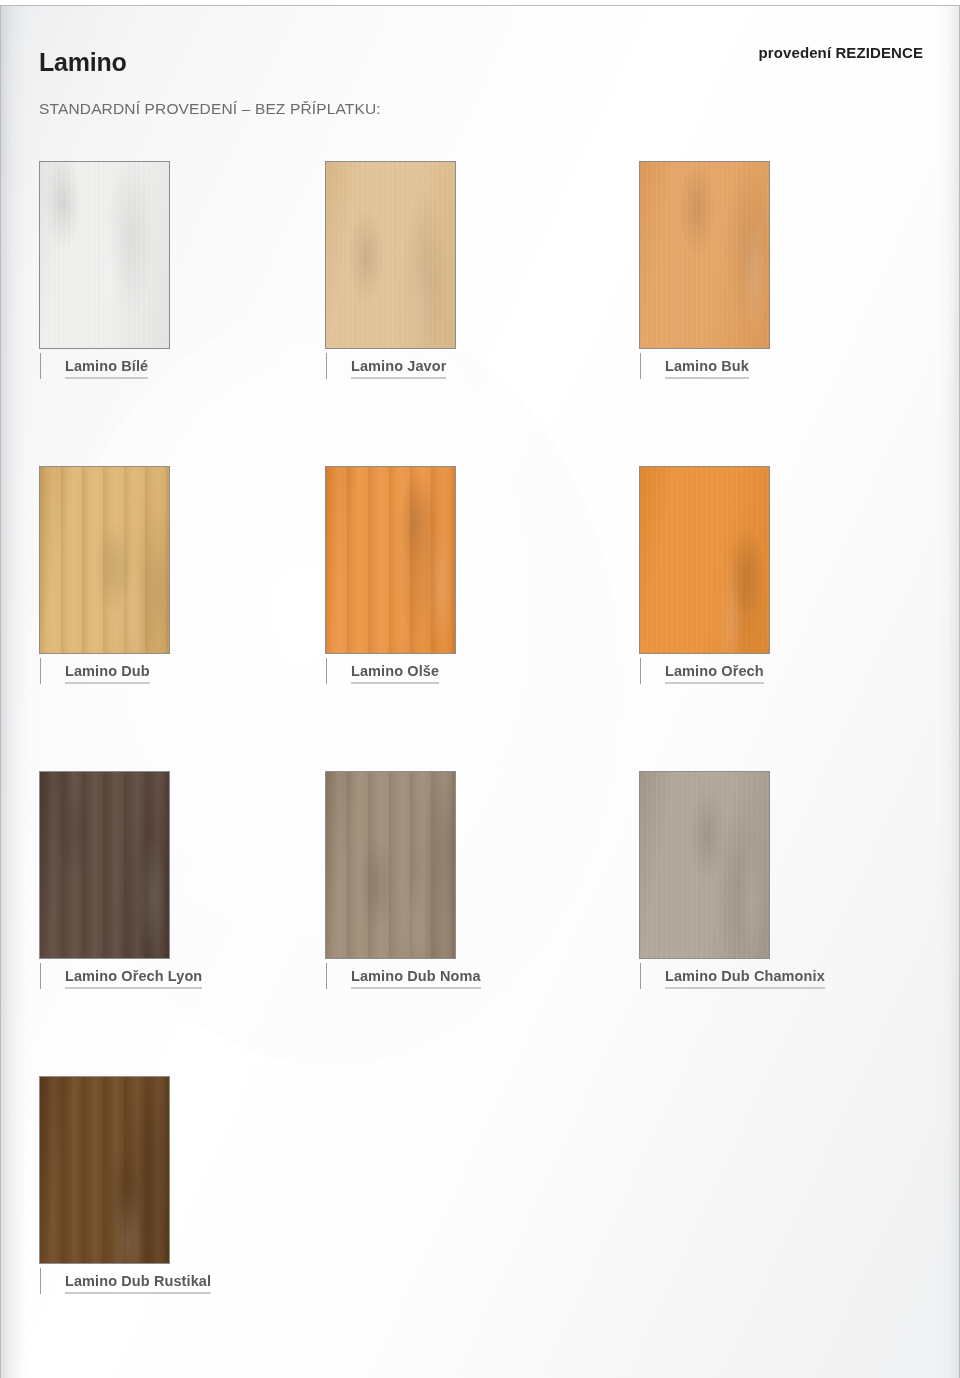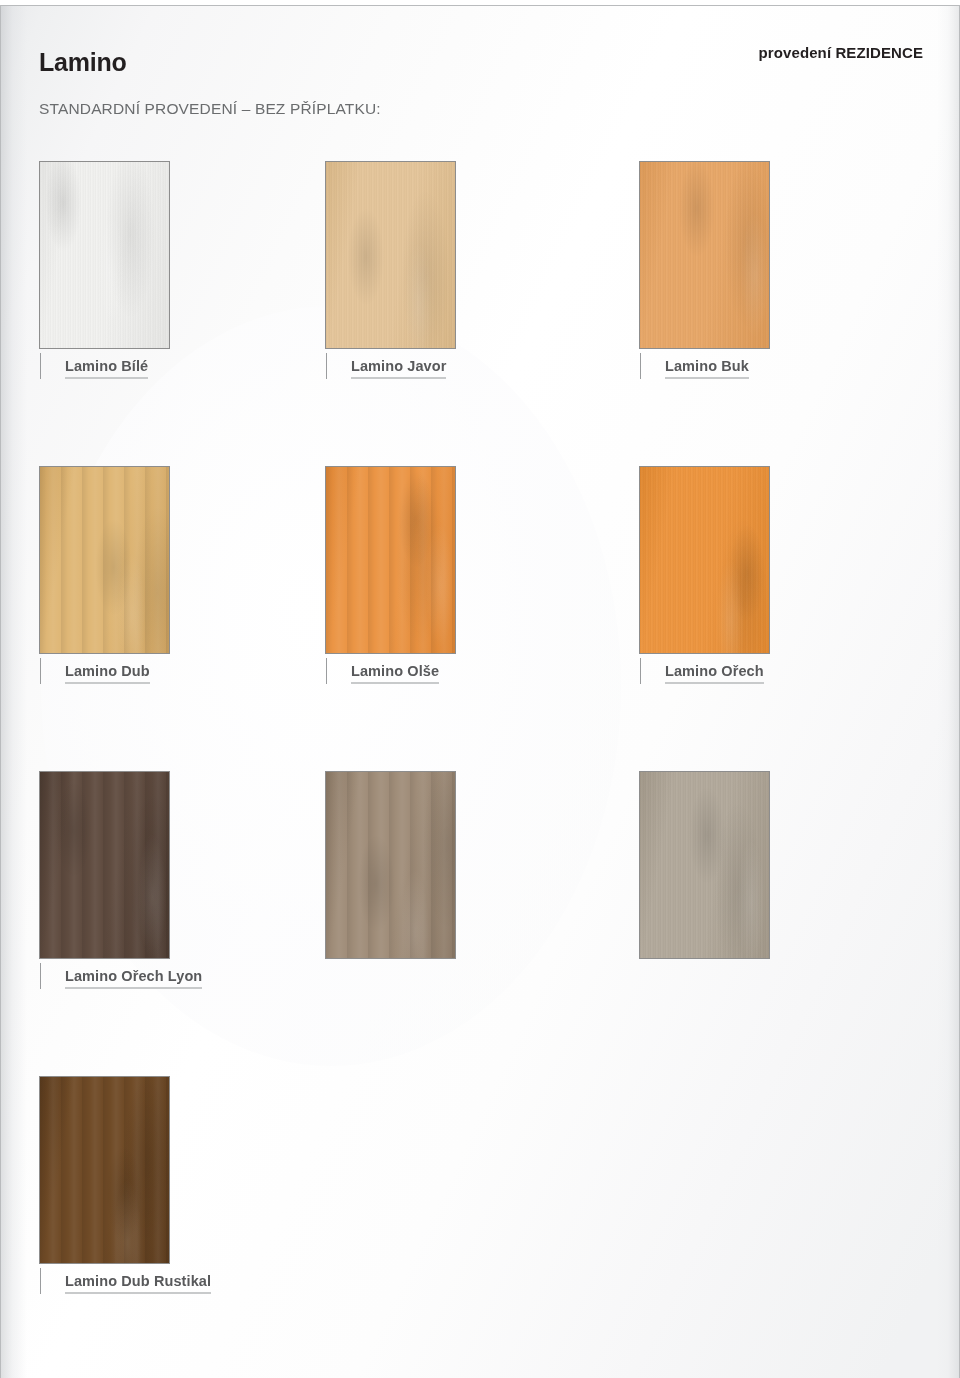--- a/index.html
+++ b/index.html
@@ -283,25 +283,33 @@
           <div class="label-wrap">
             <div class="tick"></div>
             <div class="label">Lamino Ořech Lyon</div>
           </div>
         </div>
         <div class="cell col1">
           <div class="swatch" style="background: linear-gradient(100deg, rgb(141, 123, 104) 0%, rgb(160, 141, 121) 22%, rgb(160, 141, 121) 58%, rgb(141, 123, 104) 100%);">
             <div class="grain wide"></div>
             <div class="knots" style="background: radial-gradient(26px 70px at 39% 60%, rgba(0, 0, 0, 0.1), rgba(0, 0, 0, 0) 70%), radial-gradient(20px 90px at 69% 86%, rgba(255, 255, 255, 0.12), rgba(0, 0, 0, 0) 70%), radial-gradient(34px 120px at 94% 39%, rgba(0, 0, 0, 0.07), rgba(0, 0, 0, 0) 72%);"></div>
           </div>
+          <div class="label-wrap">
+            <div class="tick"></div>
+            <div class="label">Lamino Dub Noma</div>
+          </div>
         </div>
         <div class="cell col2">
           <div class="swatch" style="background: linear-gradient(100deg, rgb(162, 152, 137) 0%, rgb(179, 170, 156) 22%, rgb(179, 170, 156) 58%, rgb(162, 152, 137) 100%);">
             <div class="grain fine"></div>
             <div class="knots" style="background: radial-gradient(26px 70px at 52% 34%, rgba(0, 0, 0, 0.1), rgba(0, 0, 0, 0) 70%), radial-gradient(20px 90px at 86% 70%, rgba(255, 255, 255, 0.12), rgba(0, 0, 0, 0) 70%), radial-gradient(34px 120px at 76% 62%, rgba(0, 0, 0, 0.07), rgba(0, 0, 0, 0) 72%);"></div>
+          </div>
+          <div class="label-wrap">
+            <div class="tick"></div>
+            <div class="label">Lamino Dub Chamonix</div>
           </div>
         </div>
       </div>
       <div class="row">
         <div class="cell col0">
           <div class="swatch" style="background: linear-gradient(100deg, rgb(92, 60, 30) 0%, rgb(111, 74, 38) 22%, rgb(111, 74, 38) 58%, rgb(92, 60, 30) 100%);">
             <div class="grain wide"></div>
             <div class="knots" style="background: radial-gradient(26px 70px at 65% 63%, rgba(0, 0, 0, 0.1), rgba(0, 0, 0, 0) 70%), radial-gradient(20px 90px at 68% 89%, rgba(255, 255, 255, 0.12), rgba(0, 0, 0, 0) 70%), radial-gradient(34px 120px at 83% 45%, rgba(0, 0, 0, 0.07), rgba(0, 0, 0, 0) 72%);"></div>
           </div>
           <div class="label-wrap">

